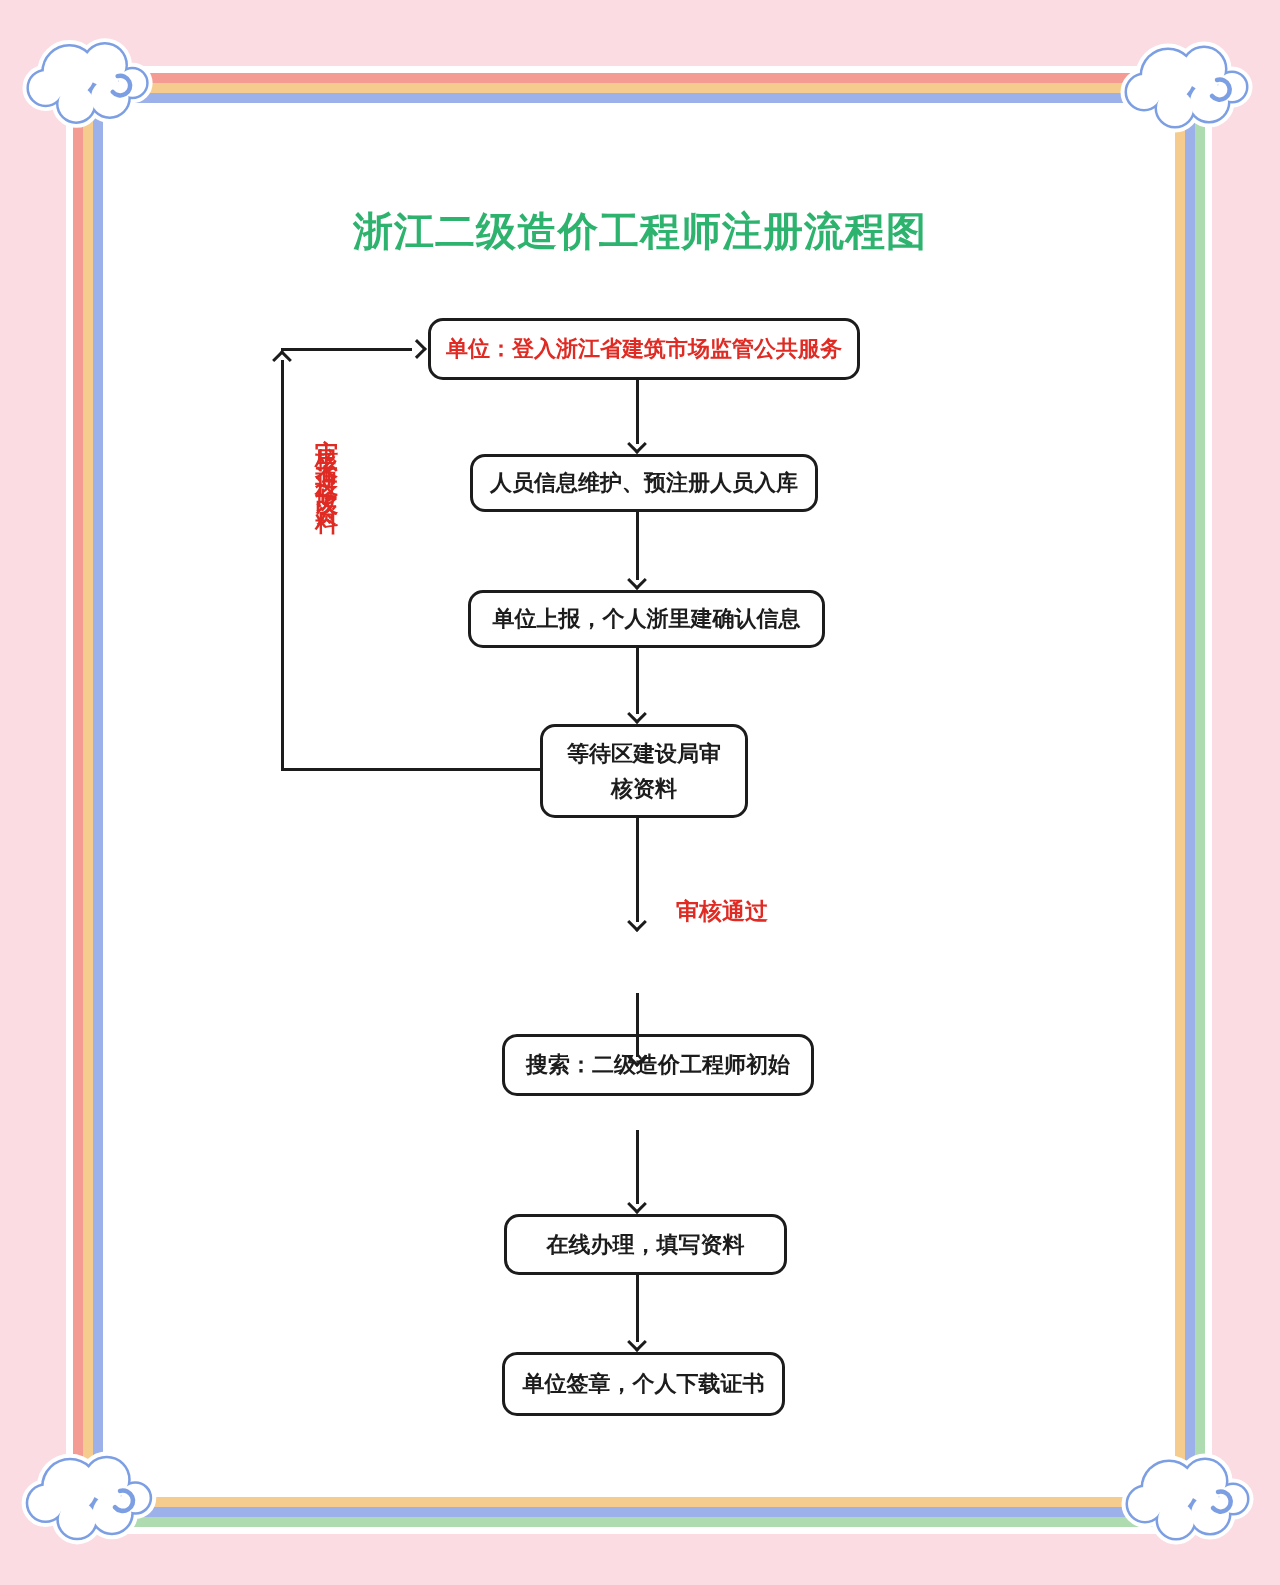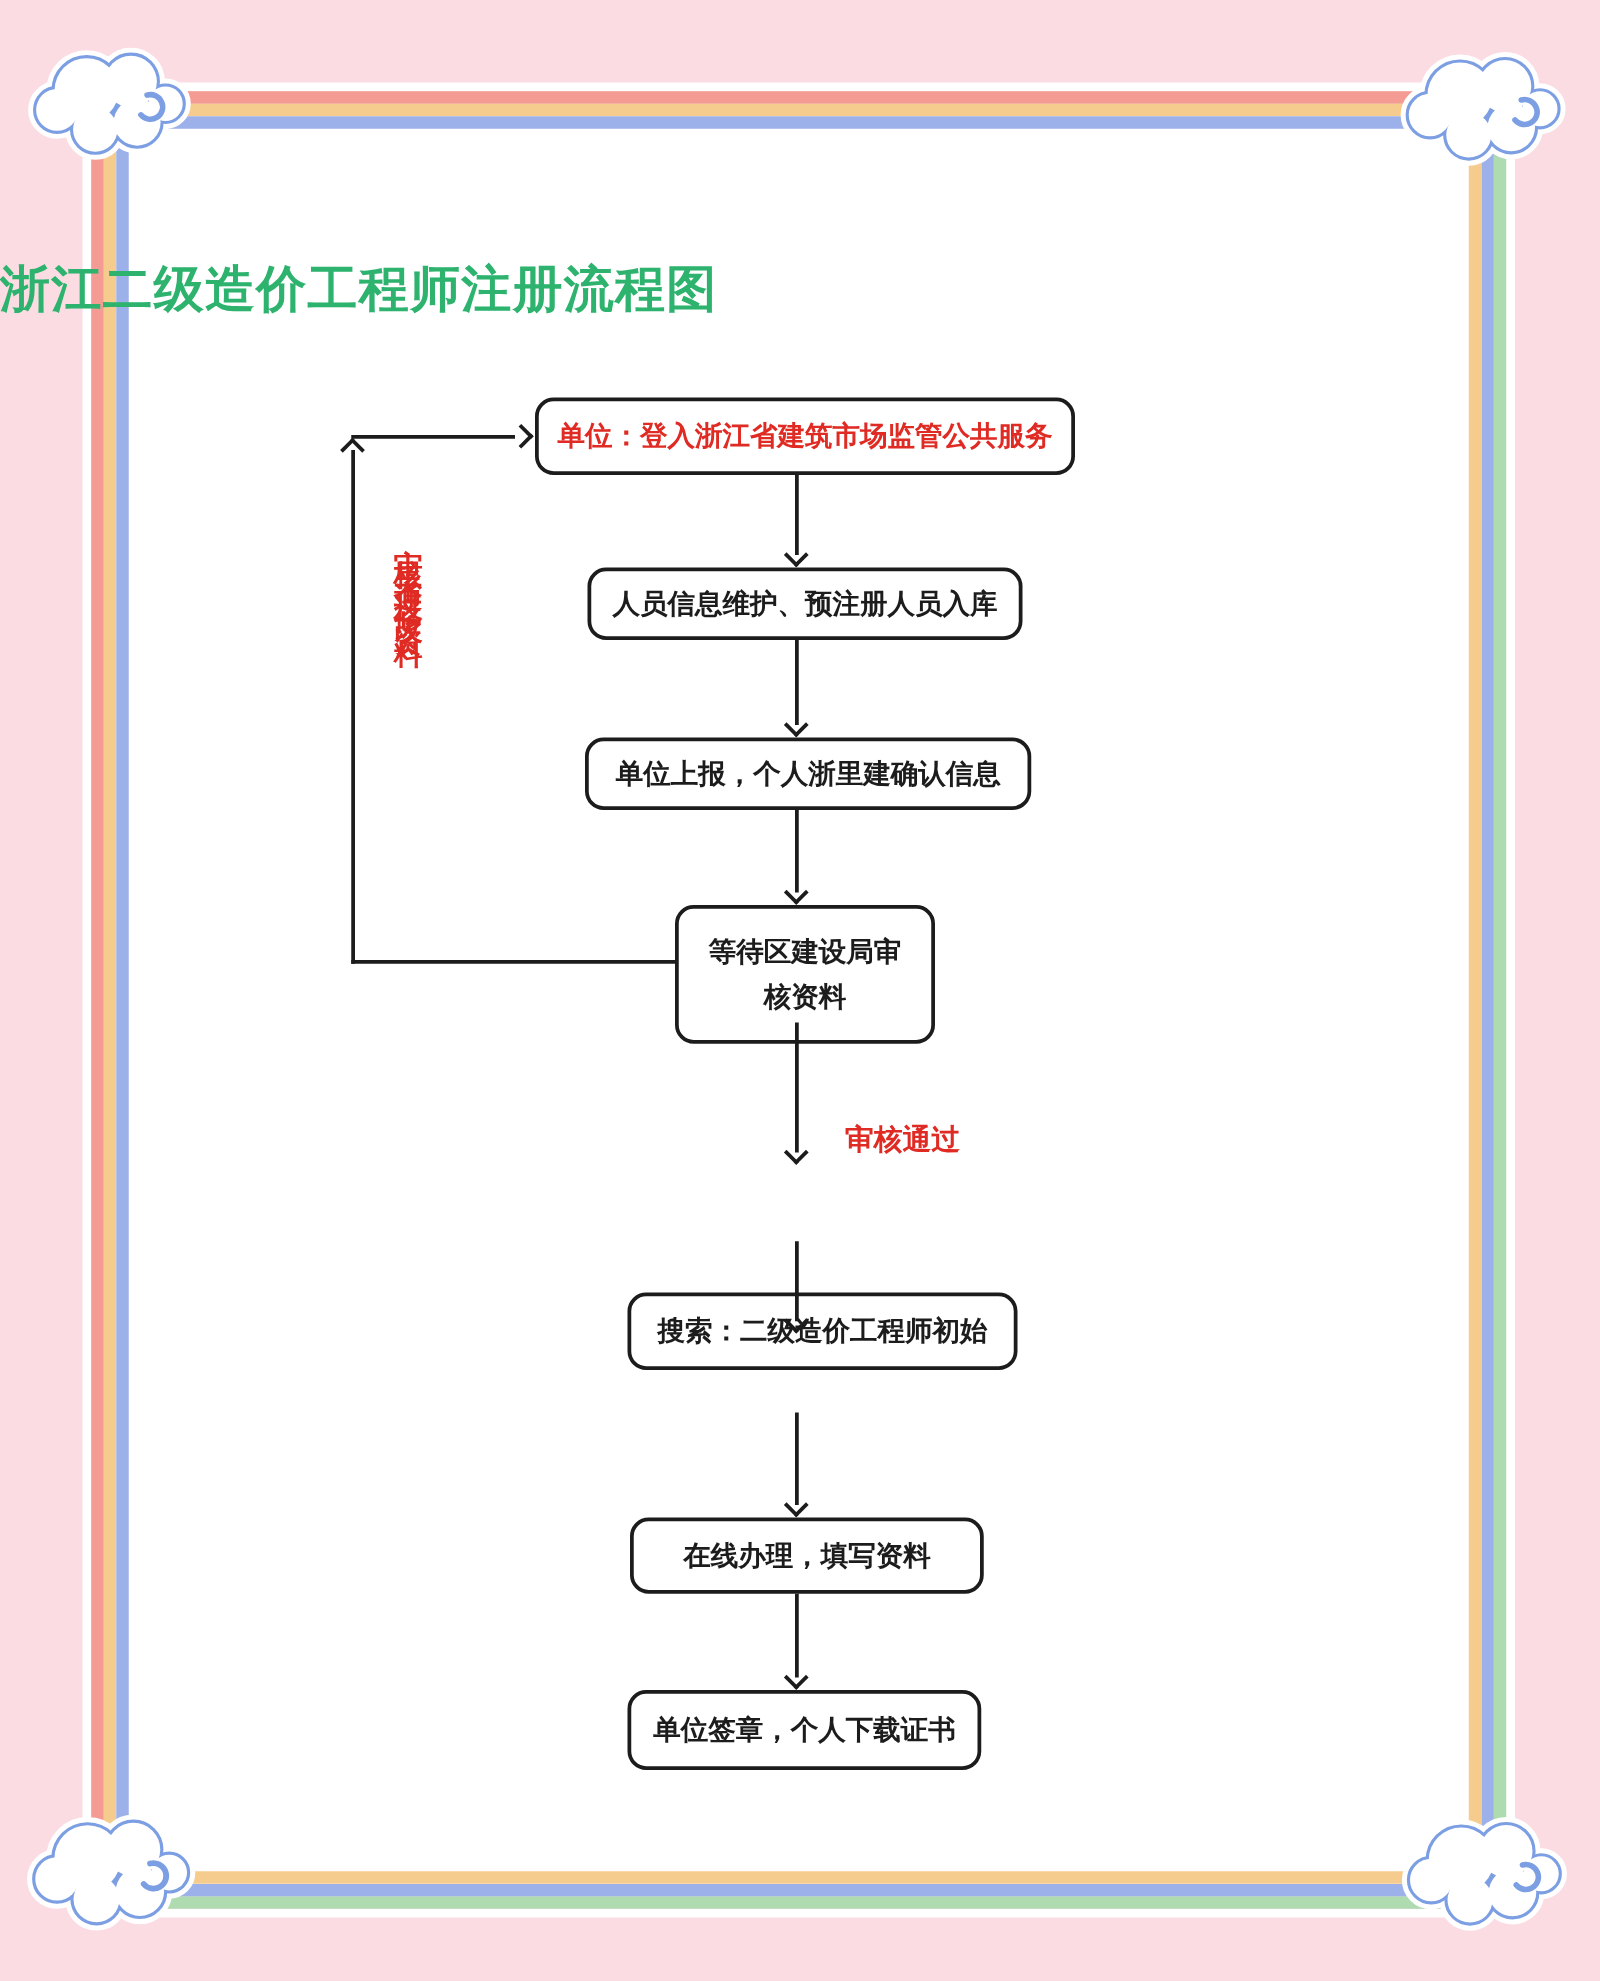--- a/index.html
+++ b/index.html
@@ -21,21 +21,21 @@
   }
   .frame3 {
     width:100%; height:100%; box-sizing:border-box; border:10px solid;
     border-color:#9cb1ea #f6cc8e #f6cc8e #9cb1ea;
     background:#ffffff;
   }
   
   .cloud { position:absolute; z-index:5; }
   
   .title {
-    position:absolute; top:204px; left:0; width:100%; 
+    position:absolute; top:204px; left:0; width:100%; text-align:center;
     font-size:40px; font-weight:bold; color:#2db36e; letter-spacing:1px; z-index:6;
   }
   
   .node {
     position:absolute; box-sizing:border-box; background:#fff;
     border:3px solid #1c1c1c; border-radius:15px;
     display:flex; align-items:center; justify-content:center; text-align:center;
     font-weight:bold; font-size:22px; color:#1c1c1c; line-height:1.6;
     padding:0 8px; z-index:6;
   }
@@ -109,21 +109,21 @@
     </svg>
   <svg class="cloud" style="left:1120px;top:1448px" width="142" height="100">
       <use href="#cloud-shape" width="142" height="100"></use>
     </svg>
 
   <div class="title">浙江二级造价工程师注册流程图</div>
 
   <div class="node red-text" style="left:428px;top:318px;width:432px;height:62px">单位：登入浙江省建筑市场监管公共服务</div>
   <div class="node" style="left:468px;top:590px;width:357px;height:58px">单位上报，个人浙里建确认信息</div>
   <div class="node" style="left:470px;top:454px;width:348px;height:58px">人员信息维护、预注册人员入库</div>
-  <div class="node" style="left:540px;top:724px;width:208px;height:111px;padding:0 16px">等待区建设局审核资料</div>
+  <div class="node" style="left:540px;top:724px;width:208px;height:94px;padding:0 16px">等待区建设局审核资料</div>
   <div class="node" style="left:502px;top:1034px;width:312px;height:62px">搜索：二级造价工程师初始</div>
   <div class="node" style="left:504px;top:1214px;width:283px;height:61px">在线办理，填写资料</div>
   <div class="node" style="left:502px;top:1352px;width:283px;height:64px">单位签章，个人下载证书</div>
 
   <div class="vline" style="left:636px;top:380px;height:64px"></div>
   <div class="ah ah-down" style="left:630px;top:437px"></div>
 
   <div class="vline" style="left:636px;top:512px;height:68px"></div>
   <div class="ah ah-down" style="left:630px;top:573px"></div>
 

